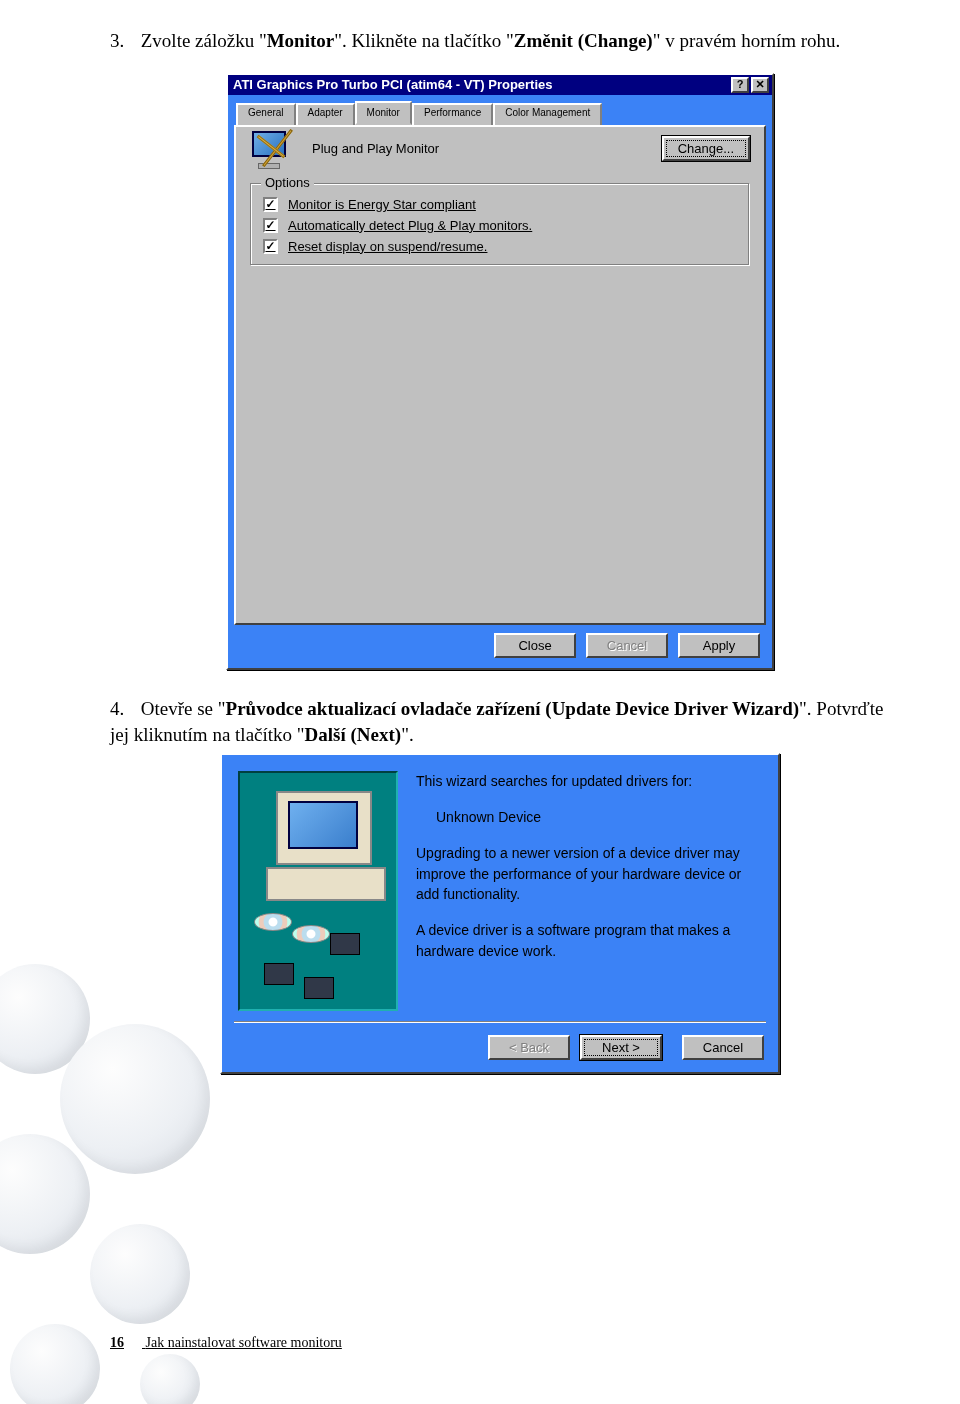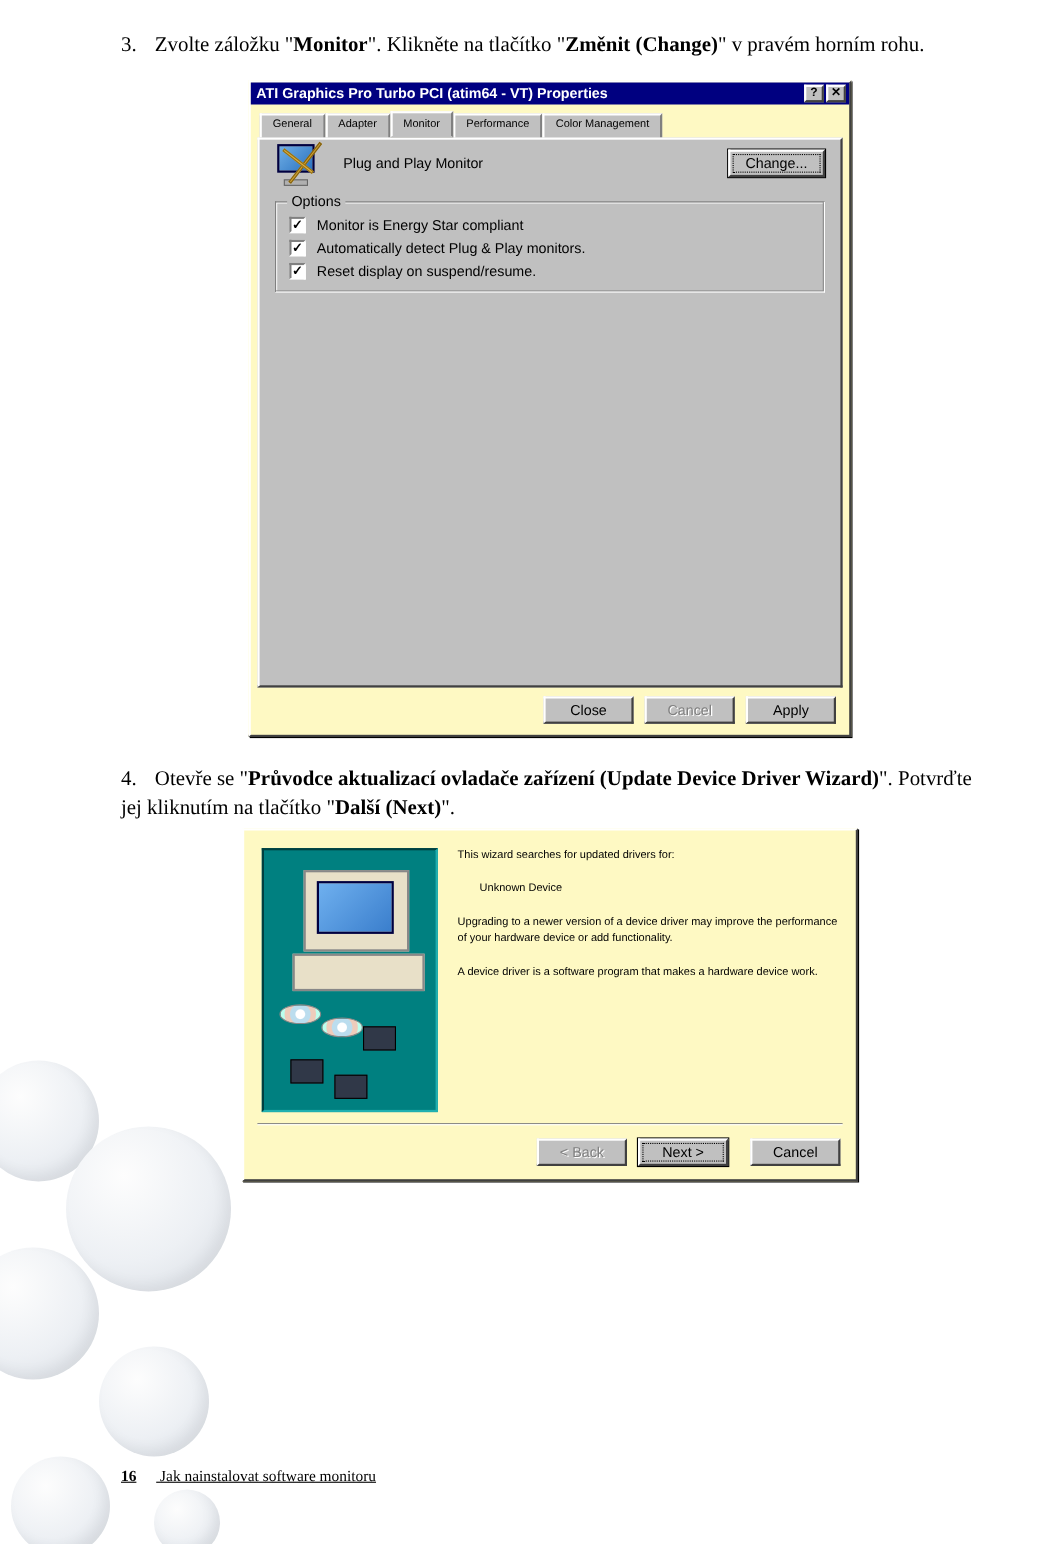--- a/index.html
+++ b/index.html
@@ -16,21 +16,21 @@
   .bg-bubbles { position:absolute; left:0; bottom:0; width:240px; height:560px; z-index:0; }
   .bubble { position:absolute; border-radius:50%; background: radial-gradient(circle at 35% 30%, #fdfdfd 0%, #edf0f4 55%, #d7dce3 100%); box-shadow: inset -6px -6px 12px rgba(0,0,0,0.05); }
   .content { position:relative; z-index:1; padding: 28px 70px 0 110px; }
   .step { font-size: 19px; line-height: 1.4; margin-bottom: 18px; }
   .step .num { display:inline-block; width: 26px; }
   .step b { font-weight: bold; }
   .after-step { margin-left: 32px; }
   .win-wrap { display:flex; justify-content:center; margin: 8px 0 26px 0; }
 
   
-  .win { font-family: Tahoma, Arial, sans-serif; font-size: 13px; color:#000; background:#fef9c3; border:2px solid #c0c0c0; border-top-color:#fff; border-left-color:#fff; border-right-color:#404040; border-bottom-color:#404040; box-shadow: 1px 1px 0 #000; }
+  .win { font-family: Tahoma, Arial, sans-serif; font-size: 13px; color:#000; background:#3b82f6; border:2px solid #c0c0c0; border-top-color:#fff; border-left-color:#fff; border-right-color:#404040; border-bottom-color:#404040; box-shadow: 1px 1px 0 #000; }
   .titlebar { background: linear-gradient(#000080,#000080); color:#fff; font-weight:bold; display:flex; align-items:center; justify-content:space-between; padding:2px 3px 2px 5px; font-size:13px; }
   .title-icons { display:flex; gap:2px; }
   .tb-btn { width:18px; height:16px; background:#c0c0c0; border:2px solid; border-top-color:#fff; border-left-color:#fff; border-right-color:#404040; border-bottom-color:#404040; font-family: Tahoma, Arial, sans-serif; font-size:11px; font-weight:bold; color:#000; display:flex; align-items:center; justify-content:center; line-height:1; }
   .win-inner { padding:6px; }
 
   
   .tabs { display:flex; border-bottom:0; gap:0; padding-left:2px; }
   .tab { background:#c0c0c0; border:2px solid; border-top-color:#fff; border-left-color:#fff; border-right-color:#808080; border-bottom:none; padding:2px 10px 3px 10px; position:relative; top:2px; font-size:10px; }
   .tab.active { background:#c0c0c0; position:relative; top:0; padding-top:4px; padding-bottom:5px; z-index:2; border-bottom:2px solid #c0c0c0; }
   .tab-panel { border:2px solid; border-top-color:#fff; border-left-color:#fff; border-right-color:#404040; border-bottom-color:#404040; padding:2px 14px 14px 14px; background:#c0c0c0; min-height:500px; position:relative; }
@@ -39,36 +39,36 @@
   .mon-icon { width:44px; height:40px; position:relative; }
   .mon-screen { position:absolute; top:2px; left:2px; width:34px; height:26px; background: linear-gradient(135deg, #6faee6, #2a72c0); border:2px solid #000040; }
   .mon-base { position:absolute; bottom:0; left:8px; width:22px; height:6px; background:#b0b0b0; border:1px solid #666; }
   .mon-cross1 { position:absolute; width:3px; height:46px; background:#d0a030; border:1px solid #806010; transform:rotate(38deg); left:26px; top:-4px; }
   .mon-cross2 { position:absolute; width:34px; height:3px; background:#e0b040; border:1px solid #907018; transform:rotate(38deg); left:4px; top:16px; }
   .pnp-label { flex:1; }
   .w95-btn { background:#c0c0c0; border:2px solid; border-top-color:#fff; border-left-color:#fff; border-right-color:#404040; border-bottom-color:#404040; padding:3px 14px; font-family: Tahoma, Arial, sans-serif; font-size:13px; min-width:82px; text-align:center; }
   .w95-btn.focus { outline:1px dotted #000; outline-offset:-5px; box-shadow: 0 0 0 1px #000; }
   .w95-btn.disabled { color:#808080; text-shadow: 1px 1px 0 #fff; }
 
-  .group { border:1px solid #808080; border-right-color:#fff; border-bottom-color:#fff; box-shadow: inset -1px -1px 0 #808080, inset 1px 1px 0 #fff; padding:10px 10px 8px 10px; position:relative; margin-top:6px; }
+  .group { border:1px solid #808080; border-right-color:#fff; border-bottom-color:#fff; box-shadow: inset -1px -1px 0 #808080, inset 1px 1px 0 #fff; padding:10px 10px 8px 10px; position:relative; margin-top:6px;text-decoration:underline; }
   .group .legend { position:absolute; top:-9px; left:10px; background:#c0c0c0; padding:0 4px; font-size:13px; }
   .chkrow { display:flex; align-items:center; gap:10px; padding:3px 2px; font-size:13px; }
   .chk { width:15px; height:15px; background:#fff; border:2px solid; border-top-color:#808080; border-left-color:#808080; border-right-color:#fff; border-bottom-color:#fff; display:flex; align-items:center; justify-content:center; font-size:12px; font-weight:bold; color:#000; }
 
   .btn-row { display:flex; justify-content:flex-end; gap:10px; padding:8px 6px 4px 6px; }
 
   
   .wiz-body { display:flex; padding:16px 16px 10px 16px; gap:18px; }
   .wiz-img { width:160px; height:240px; background:#008080; border:2px solid; border-top-color:#004040; border-left-color:#004040; border-right-color:#20b0b0; border-bottom-color:#20b0b0; position:relative; overflow:hidden; }
   .pc-crt { position:absolute; top:18px; left:36px; width:96px; height:74px; background:#e8e0c8; border:2px solid #888; }
   .pc-scr { position:absolute; top:8px; left:10px; width:70px; height:48px; background: linear-gradient(135deg,#6fb0ef,#3a7ecc); border:2px solid #000040; }
   .pc-box { position:absolute; top:94px; left:26px; width:120px; height:34px; background:#e8e0c8; border:2px solid #888; }
   .disc { position:absolute; width:38px; height:18px; border-radius:50%; background: radial-gradient(circle, #fff 0 20%, #bde 25% 45%, #ecb 50% 70%, #bfe 75% 100%); border:1px solid #888; }
   .floppy { position:absolute; width:30px; height:22px; background:#303848; border:1px solid #000; }
-  .wiz-text { flex:1; font-size:10px; line-height:1.45; }
+  .wiz-text { flex:1; font-size:14px; line-height:1.45; }
   .wiz-text p { margin: 0 0 16px 0; }
   .wiz-sep { border-top:1px solid #808080; border-bottom:1px solid #fff; margin: 0 12px; }
   .wiz-btnrow { display:flex; justify-content:flex-end; gap:10px; padding:12px 14px 12px 14px; }
 
   .footer { position:absolute; left:110px; bottom:53px; font-size:14px; font-family: "Times New Roman", serif; text-decoration: underline; }
   .footer .pg { font-weight:bold; margin-right:18px; }
 </style>
 </head>
 <body>
 

